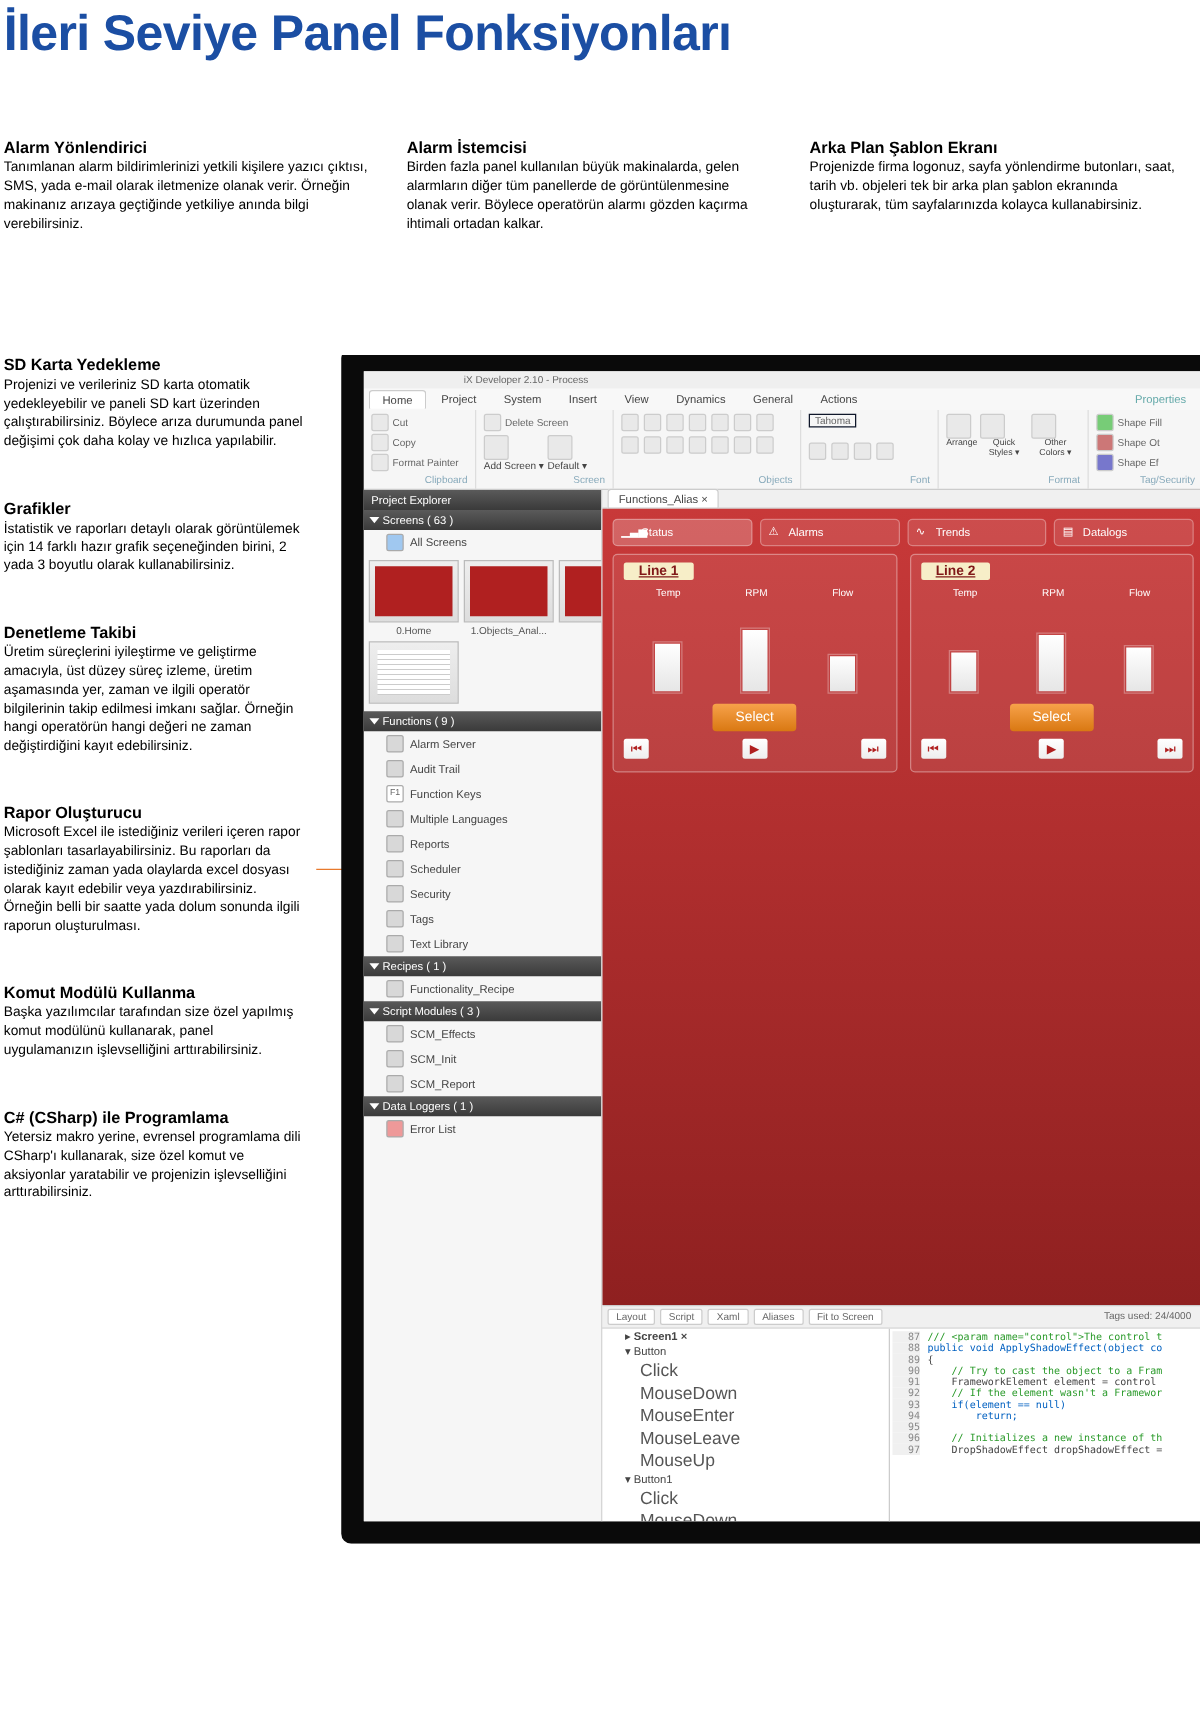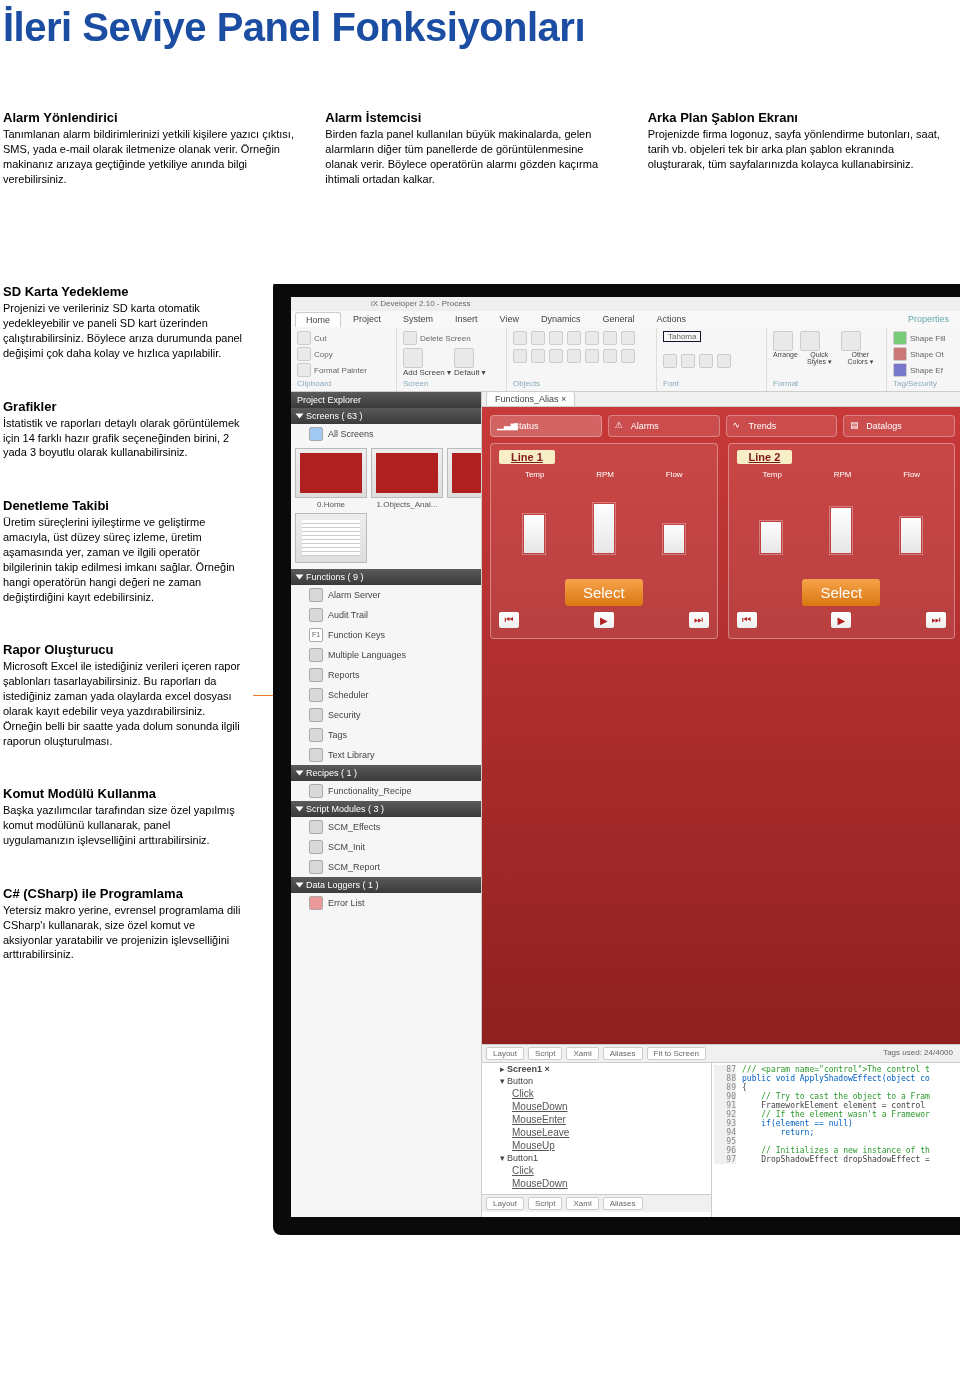--- a/index.html
+++ b/index.html
@@ -45,21 +45,21 @@
   .titlebar { background: #efefef; height: 14px; font-size: 8px; padding-left: 80px; line-height: 14px; color: #666; }
   .menubar { background: #f8f8f8; display: flex; gap: 2px; padding: 1px 4px; font-size: 9px; }
   .menubar span { padding: 2px 10px; color: #444; }
   .menubar .active { background: #fff; border: 1px solid #ccc; border-bottom: none; border-radius: 3px 3px 0 0; }
   .menubar .prop { margin-left: auto; color: #6aa; }
   .ribbon { background: #f6f6f6; border-bottom: 1px solid #ccc; display: flex; height: 64px; }
   .rgroup { border-right: 1px solid #ddd; padding: 3px 6px; display: flex; flex-direction: column; justify-content: space-between; }
   .rgroup .icons { display: flex; gap: 4px; flex-wrap: wrap; }
   .ico { width: 20px; height: 20px; background: #e9e9e9; border: 1px solid #ccc; border-radius: 2px; }
   .ico.sm { width: 14px; height: 14px; }
-  .glabel { color: #8ab; font-size: 8px; text-align: left; margin-top: 0; }
+  .glabel { color: #8ab; font-size: 8px; text-align: right; margin-top: 0; }
   .rline { font-size: 8px; color: #666; display: flex; align-items: center; gap: 3px; margin-bottom: 1px; }
 
   .workarea { display: flex; height: 840px; }
   .explorer { width: 191px; background: #f6f6f6; border-right: 1px solid #ccc; overflow: hidden; }
   .panelhdr { background: linear-gradient(#5a5a5a,#3a3a3a); color: #fff; font-size: 9px; padding: 3px 6px; display: flex; align-items: center; gap: 4px; }
   .tri { display: inline-block; width: 0; height: 0; border-top: 4px solid transparent; border-bottom: 4px solid transparent; border-left: 5px solid #fff; }
   .tri.open { transform: rotate(90deg); }
   .erow { display: flex; align-items: center; gap: 5px; padding: 3px 6px 3px 18px; font-size: 9px; color: #444; }
   .eicon { width: 14px; height: 14px; background: #d0d0d0; border: 1px solid #aaa; border-radius: 2px; flex: 0 0 14px; }
   .eicon.scr { background: #a0c8f0; }
@@ -80,38 +80,38 @@
   .htab { flex: 1; background: rgba(255,255,255,.1); border: 1px solid rgba(255,255,255,.3); border-radius: 4px; padding: 4px 6px; display: flex; align-items: center; gap: 4px; }
   .htab.active { background: rgba(255,255,255,.22); }
   .hglyph { width: 12px; height: 12px; display: inline-block; }
   .hbody { display: flex; gap: 10px; }
   .hcard { flex: 1; background: rgba(255,255,255,.08); border: 1px solid rgba(255,255,255,.35); border-radius: 4px; padding: 6px 8px 10px; }
   .hcard h4 { color: #801818; background: #f7eec8; display: inline-block; padding: 1px 12px; font-size: 11px; font-weight: 700; border-radius: 2px; margin-bottom: 6px; text-decoration: underline; }
   .hrow { display: flex; justify-content: space-around; font-size: 8px; color: #fff; margin-bottom: 4px; }
   .bars { display: flex; justify-content: space-around; align-items: flex-end; height: 70px; margin-bottom: 10px; }
   .bar { width: 20px; background: linear-gradient(#fff,#e6e6e6); position: relative; }
   .bar::before { content:""; position:absolute; top:-2px; left:-2px; right:-2px; bottom:-2px; border:1px solid rgba(255,255,255,.3); }
-  .selbtn { background: linear-gradient(#f7a24a,#d97812); color:#fff; border-radius:3px; padding:5px 18px; font-size:15px; display:inline-block;margin-top:16px; }
+  .selbtn { background: linear-gradient(#f7a24a,#d97812); color:#fff; border-radius:3px; padding:5px 18px; font-size:11px; display:inline-block; }
   .hctrls { display:flex; justify-content:space-between; margin-top:6px; }
   .hctrls span { width:20px; height:16px; background: linear-gradient(#fff,#eee); border-radius:2px; display:flex; align-items:center; justify-content:center; color:#b02020; font-size:10px; }
 
   .statusbar { background:#f0f0f0; border-top:1px solid #ccc; display:flex; gap:4px; padding:2px 4px; font-size:8px; color:#666; }
   .statusbar span { padding:1px 6px; border:1px solid #ccc; background:#fff; border-radius:2px; }
   .statusbar .fill { margin-left:auto; border:none; background:none; }
 
   
   .ide-split { display:flex; height: 170px; border-top:1px solid #ccc; }
   .ide-mid { flex: 0 0 230px; border-right:1px solid #ccc; background:#fff; font-size:9px; }
   .ide-right { flex:1; background:#fff; font-size:8px; font-family: Consolas, monospace; padding:2px; overflow:hidden; }
   .ide-right .ln { white-space: pre; }
   .ide-right .num { color:#888; display:inline-block; width:22px; text-align:right; margin-right:6px; background:#f0f0f0; }
   .kw { color:#0060c0; }
   .cm { color:#2a9a2a; }
   .tree-item { padding: 1px 4px 1px 18px; font-size:9px; }
-  .tree-item.sub { padding-left:30px; color:#555; font-size:10px;text-decoration:underline; }
+  .tree-item.sub { padding-left:30px; color:#555; font-size:14px; }
   .ide-mid .statusbar, .canvas .statusbar2 { background:#f0f0f0; border-top:1px solid #ccc; display:flex; gap:4px; padding:2px 4px; font-size:8px; color:#666; }
   .canvas .statusbar2 span, .ide-mid .statusbar span { padding:1px 6px; border:1px solid #ccc; background:#fff; border-radius:2px; }
 </style>
 </head>
 <body>
 
 <h1 class="page-title">İleri Seviye Panel Fonksiyonları</h1>
 
 <div class="top-row">
   <div class="col feature">
@@ -168,21 +168,21 @@
           <span>System</span>
           <span>Insert</span>
           <span>View</span>
           <span>Dynamics</span>
           <span>General</span>
           <span>Actions</span>
           <span class="prop">Properties</span>
         </div>
 
         <div class="ribbon">
-          <div class="rgroup" style="width:106px">
+          <div class="rgroup" style="width:90px">
             <div class="rline">
                 <span class="ico sm"></span>
                 <span>Cut</span>
               </div>
             <div class="rline">
                 <span class="ico sm"></span>
                 <span>Copy</span>
               </div>
             <div class="rline">
                 <span class="ico sm"></span>

